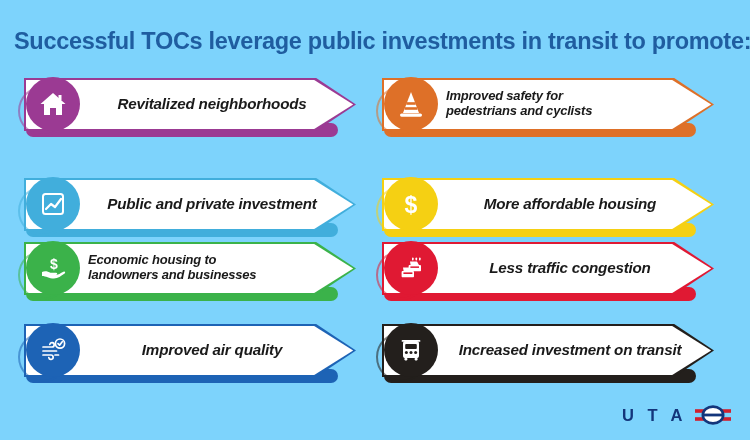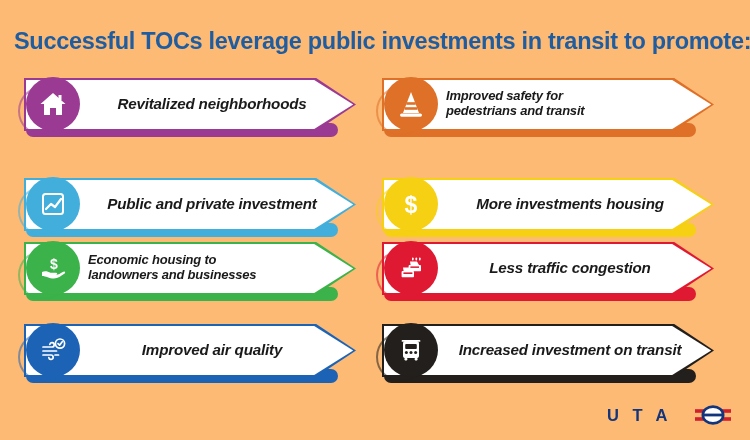--- a/index.html
+++ b/index.html
@@ -10,21 +10,21 @@
     background: #ffffff;
     font-family: "Liberation Sans", sans-serif;
     overflow: hidden;
     position: relative;
   }
 
   #page {
     width: 750px;
     height: 440px;
     position: relative;
-    background: #fdba74;
+    background: #7dd3fc;
   }
 
   
   #title {
     position: absolute;
     left: 14px;
     top: 28px;
     width: 720px;
     font-size: 23.5px;
     font-weight: bold;
@@ -133,21 +133,21 @@
   .badge-label.twoline { font-size: 13px; }
 
   
   #uta-logo {
     position: absolute;
     right: 18px;
     bottom: 12px;
     height: 26px;
     display: flex;
     align-items: center;
-    gap: 22px;
+    gap: 7px;
   }
   #uta-letters {
     font-size: 16.5px;
     font-weight: bold;
     color: #13357B;
     letter-spacing: 4.5px;
     font-family: "Liberation Sans", sans-serif;
   }
   #uta-mark { display: block; }
 </style>
@@ -186,21 +186,21 @@
         <svg width="32" height="32" viewBox="0 0 32 32" aria-hidden="true">
           <path d="M16 4 L24 25 L8 25 Z" fill="#ffffff"></path>
           <rect x="5" y="25.5" width="22" height="3.2" rx="1.6" fill="#ffffff"></rect>
           <rect x="11.3" y="14.2" width="9.4" height="2.6" fill="#DE7028"></rect>
           <rect x="9.6" y="19.2" width="12.8" height="2.6" fill="#DE7028"></rect>
         </svg>
       </div>
       <div class="badge-label twoline">
         <span style="display:block">
           <span>Improved safety for</span><br>
-          <span>pedestrians and transit</span>
+          <span>pedestrians and cyclists</span>
         </span>
       </div>
     </div>
 
     <div class="badge col0 row1">
       <div class="shadow-bar" style="background:#41AEDC"></div>
       <div class="banner-outer" style="background:#41AEDC">
         <div class="banner-inner"></div>
       </div>
       <div class="ghost-ring" style="border-color:#41AEDC"></div>
@@ -217,21 +217,21 @@
       <div class="shadow-bar" style="background:#F5D013"></div>
       <div class="banner-outer" style="background:#F5D013">
         <div class="banner-inner"></div>
       </div>
       <div class="ghost-ring" style="border-color:#F5D013"></div>
       <div class="circle" style="background:#F5D013">
         <svg width="32" height="32" viewBox="0 0 32 32" aria-hidden="true">
           <text x="16" y="24.5" font-family="'Liberation Sans', sans-serif" font-size="23" font-weight="bold" fill="#ffffff" text-anchor="middle">$</text>
         </svg>
       </div>
-      <div class="badge-label center">More investments housing</div>
+      <div class="badge-label center">More affordable housing</div>
     </div>
 
     <div class="badge col0 row2">
       <div class="shadow-bar" style="background:#3BB24A"></div>
       <div class="banner-outer" style="background:#3BB24A">
         <div class="banner-inner"></div>
       </div>
       <div class="ghost-ring" style="border-color:#3BB24A"></div>
       <div class="circle" style="background:#3BB24A">
         <svg width="32" height="32" viewBox="0 0 32 32" aria-hidden="true">

